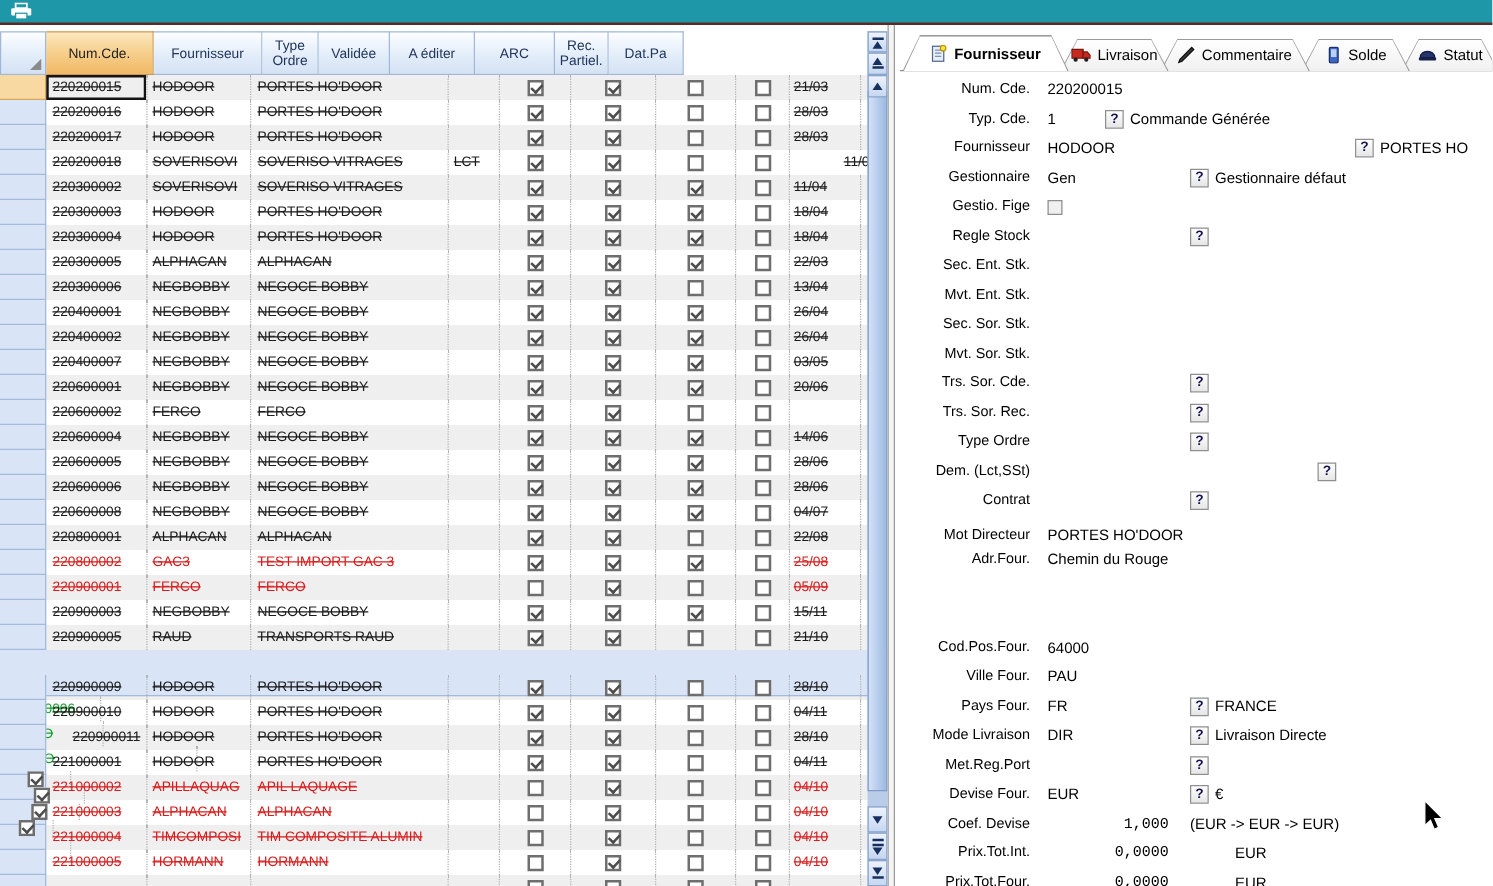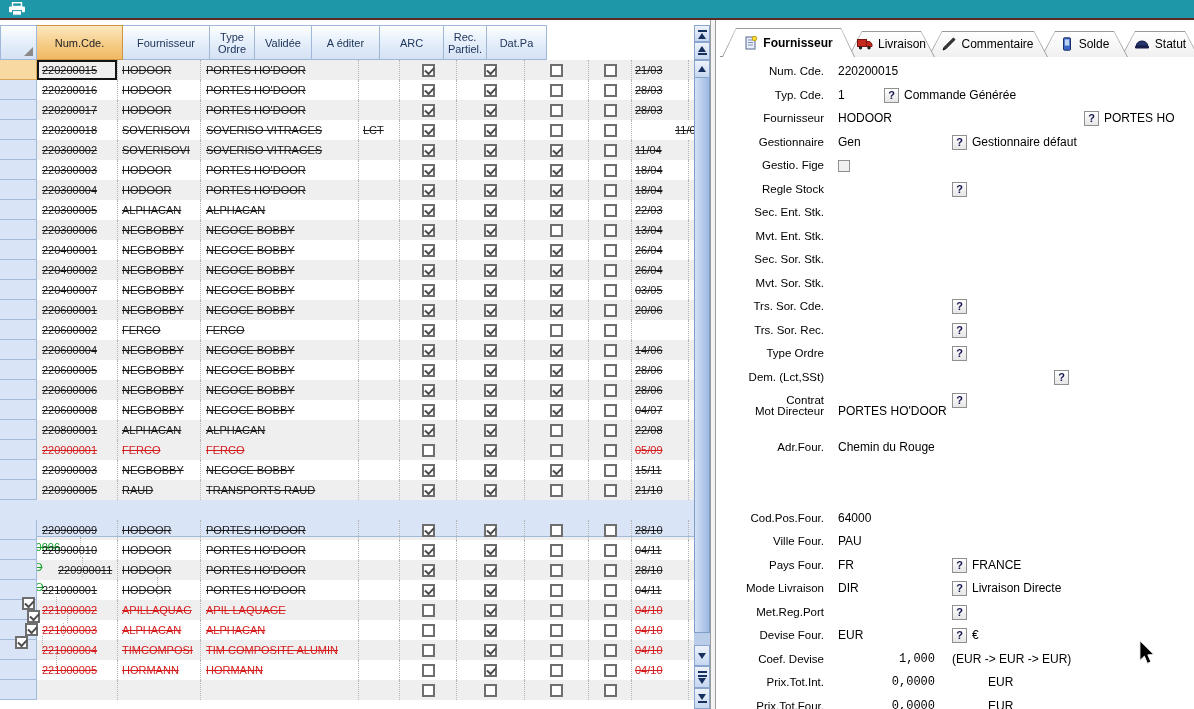--- a/index.html
+++ b/index.html
@@ -478,20 +478,40 @@
           <div class="cb on"></div>
         </div>
         <div class="gcell cbcell" style="width: 64px;">
           <div class="cb"></div>
         </div>
         <div class="gcell cbcell" style="width: 43px;">
           <div class="cb"></div>
         </div>
         <div class="gcell" style="padding-left: 3px; width: 57px;">22/08</div>
       </div>
+      <div class="grow c-red">
+        <div class="selcell"></div>
+        <div class="gcell" style="padding-left: 5px; width: 81px;">220800002</div>
+        <div class="gcell" style="padding-left: 4px; width: 83px;">GAC3</div>
+        <div class="gcell" style="padding-left: 5px; width: 158px;">TEST IMPORT GAC 3</div>
+        <div class="gcell" style="padding-left: 4px; width: 41px;"></div>
+        <div class="gcell cbcell" style="width: 57px;">
+          <div class="cb on"></div>
+        </div>
+        <div class="gcell cbcell" style="width: 68px;">
+          <div class="cb on"></div>
+        </div>
+        <div class="gcell cbcell" style="width: 64px;">
+          <div class="cb on"></div>
+        </div>
+        <div class="gcell cbcell" style="width: 43px;">
+          <div class="cb"></div>
+        </div>
+        <div class="gcell" style="padding-left: 3px; width: 57px;">25/08</div>
+      </div>
       <div class="grow odd c-red">
         <div class="selcell"></div>
         <div class="gcell" style="padding-left: 5px; width: 81px;">220900001</div>
         <div class="gcell" style="padding-left: 4px; width: 83px;">FERCO</div>
         <div class="gcell" style="padding-left: 5px; width: 158px;">FERCO</div>
         <div class="gcell" style="padding-left: 4px; width: 41px;"></div>
         <div class="gcell cbcell" style="width: 57px;">
           <div class="cb"></div>
         </div>
         <div class="gcell cbcell" style="width: 68px;">
@@ -905,21 +925,21 @@
         <div class="qbtn" style="left: 236px;">?</div>
       </div>
       <div class="frow" style="top: 345.5px;">
         <div class="flabel">Dem. (Lct,SSt)</div>
         <div class="qbtn" style="left: 338px;">?</div>
       </div>
       <div class="frow" style="top: 369px;">
         <div class="flabel">Contrat</div>
         <div class="qbtn" style="left: 236px;">?</div>
       </div>
-      <div class="frow" style="top: 380px;">
+      <div class="frow" style="top: 397px;">
         <div class="flabel">Mot Directeur</div>
         <div class="fvalue">PORTES HO'DOOR</div>
       </div>
       <div class="frow" style="top: 416px;">
         <div class="flabel">Adr.Four.</div>
         <div class="fvalue">Chemin du Rouge</div>
       </div>
       <div class="frow" style="top: 486.5px;">
         <div class="flabel">Cod.Pos.Four.</div>
         <div class="fvalue">64000</div>

